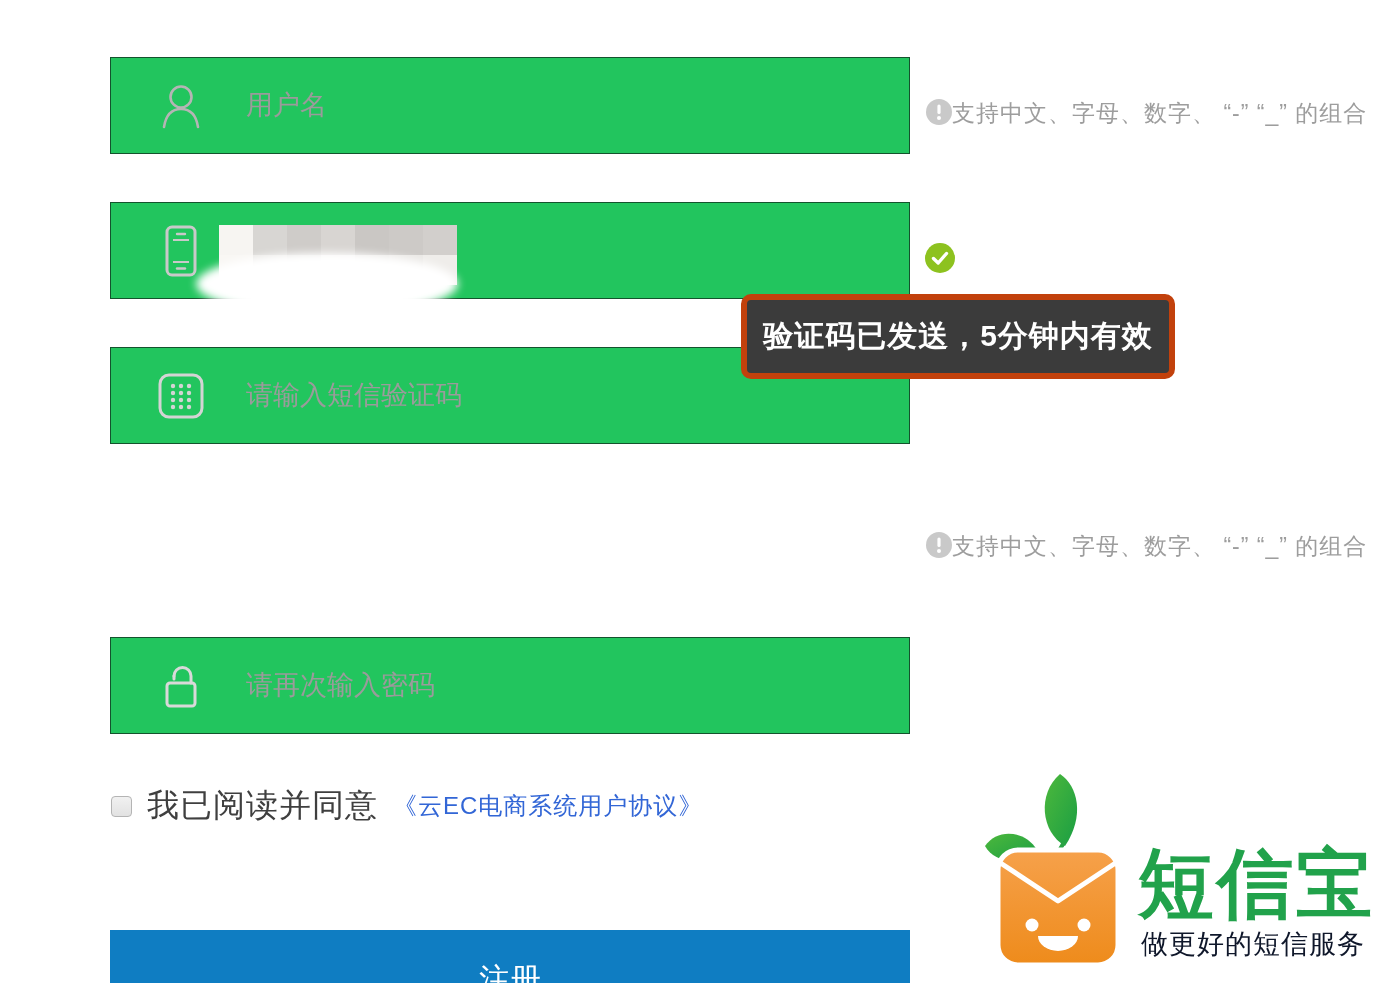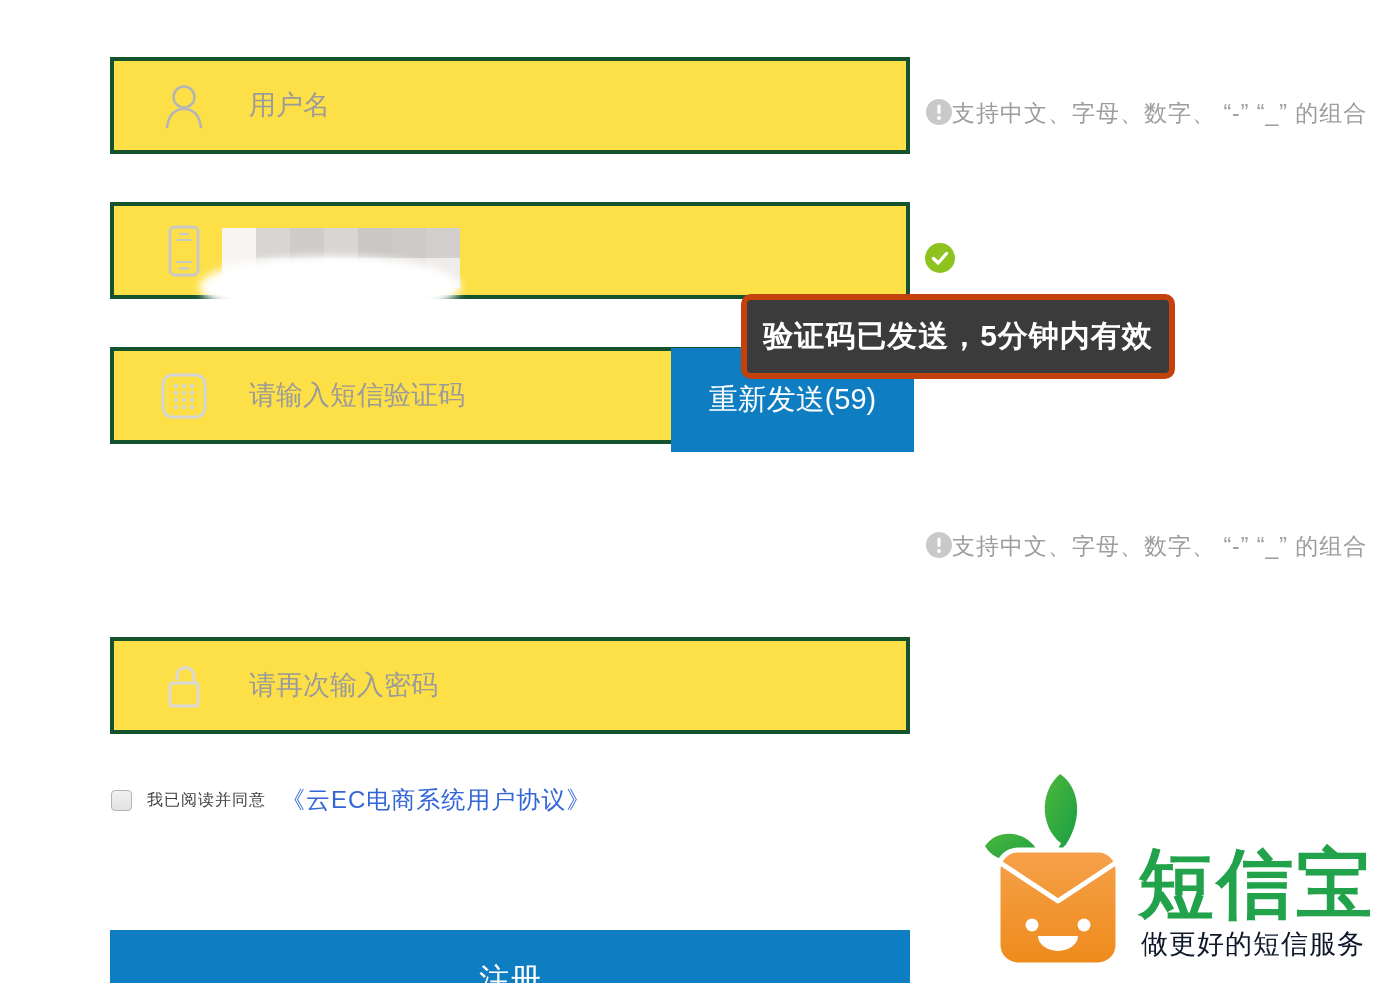--- a/index.html
+++ b/index.html
@@ -2,21 +2,21 @@
 <html><head>
 <meta charset="utf-8">
 <style>
   * { margin:0; padding:0; box-sizing:border-box; }
   html,body { width:1386px; height:983px; overflow:hidden; background:#fff;
     font-family:"Liberation Sans","DejaVu Sans",sans-serif; }
   .stage { position:relative; width:1386px; height:983px; }
 
   
   .field { position:absolute; left:110px; width:800px; height:97px;
-    border:4px solid #14532d; background:#fde047; }
+    border:1px solid #14532d; background:#22c55e; }
   .field .icon { position:absolute; left:44px; top:50%; transform:translateY(-50%);
     width:52px; height:56px; display:flex; align-items:center; justify-content:center; }
   .field input { position:absolute; inset:0; width:100%; height:100%; border:none; outline:none;
     background:transparent; padding-left:135px; font-size:27px; color:#555;
     font-family:"Liberation Sans","DejaVu Sans",sans-serif; }
   .field input::placeholder { color:#9b9b9b; opacity:1; }
 
   .row-username { top:57px; }
   .row-phone    { top:202px; }
   .row-sms      { top:347px; }
@@ -54,21 +54,21 @@
   .toast { position:absolute; left:741px; top:294px; width:434px; height:85px;
     background:#3b3b3b; border:6px solid #c2410c; border-radius:10px;
     display:flex; align-items:center; justify-content:center;
     color:#fff; font-size:30px; font-weight:600; letter-spacing:1px; }
 
   
   .agreement { position:absolute; left:111px; top:784px; display:flex;
     align-items:center; gap:15px; }
   .cbx { width:21px; height:21px; border:1px solid #b4b4b4; border-radius:4px;
     background:linear-gradient(#f1f1f1,#e2e2e2); cursor:pointer; }
-  .agreement .lbl { font-size:16px; color:#3f3f3f; letter-spacing:1px; }
+  .agreement .lbl { font-size:32px; color:#3f3f3f; letter-spacing:1px; }
   .agreement a { font-size:24px; color:#3266d6; text-decoration:none; letter-spacing:1px; }
 
   
   .register-btn { position:absolute; left:110px; top:930px; width:800px; height:100px;
     background:#0f7dc2; color:#fff; border:none; font-size:31px; cursor:pointer;
     display:flex; align-items:center; justify-content:center;
     font-family:"Liberation Sans","DejaVu Sans",sans-serif; }
 
   
   .brand { position:absolute; left:985px; top:770px; width:400px; height:205px; }
@@ -153,21 +153,20 @@
           <circle cx="15" cy="27" r="2.2"></circle>
             <circle cx="23" cy="27" r="2.2"></circle>
             <circle cx="31" cy="27" r="2.2"></circle>
           <circle cx="15" cy="34" r="2.2"></circle>
             <circle cx="23" cy="34" r="2.2"></circle>
             <circle cx="31" cy="34" r="2.2"></circle>
         </g>
       </svg>
     </span>
     <input type="text" placeholder="请输入短信验证码" style="">
-    <button class="resend-btn">重新发送(59)</button>
   </div>
 
   <div class="toast">
     <span>验证码已发送，5分钟内有效</span>
   </div>
 
   <div class="hint hint-2">
     <span>
       <svg width="26" height="26" viewBox="0 0 26 26">
         <circle cx="13" cy="13" r="13" fill="#c9c9c9"></circle>

